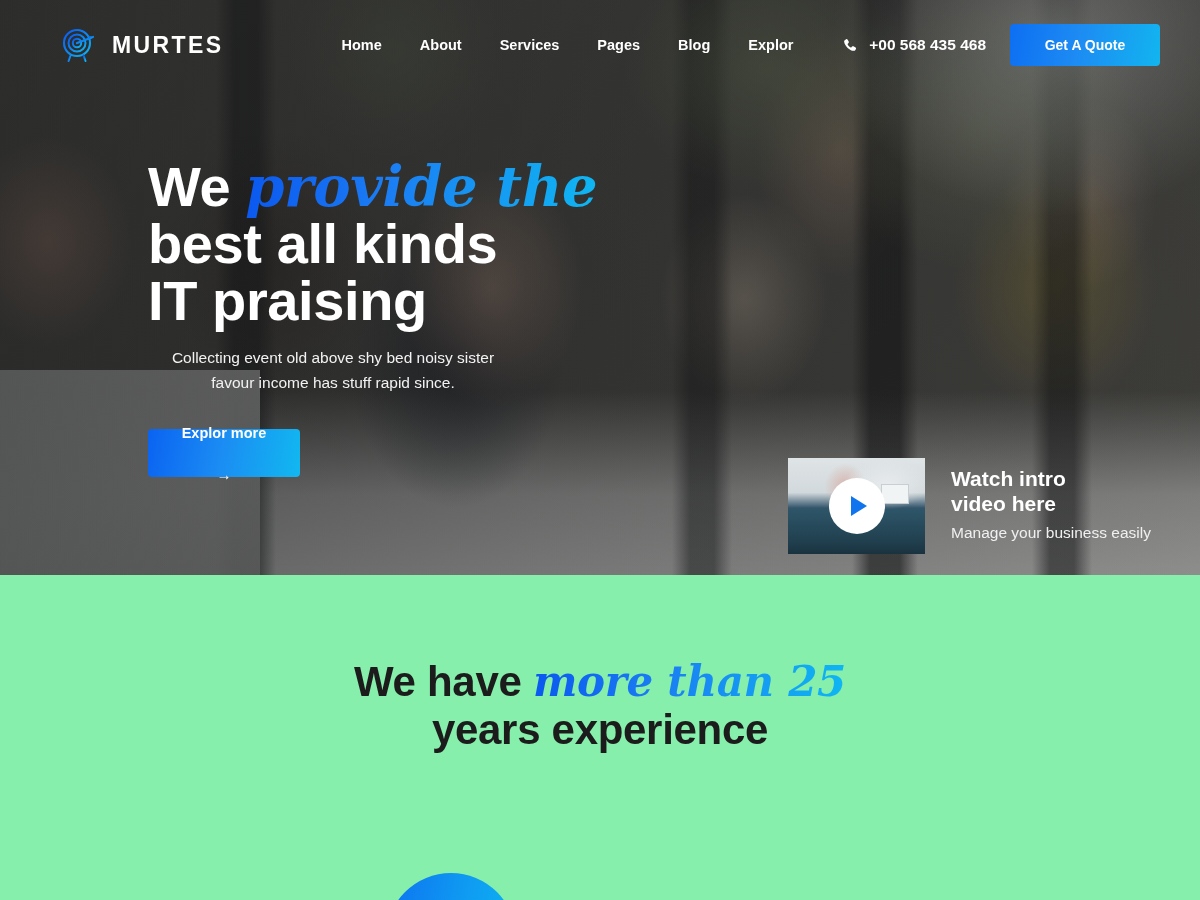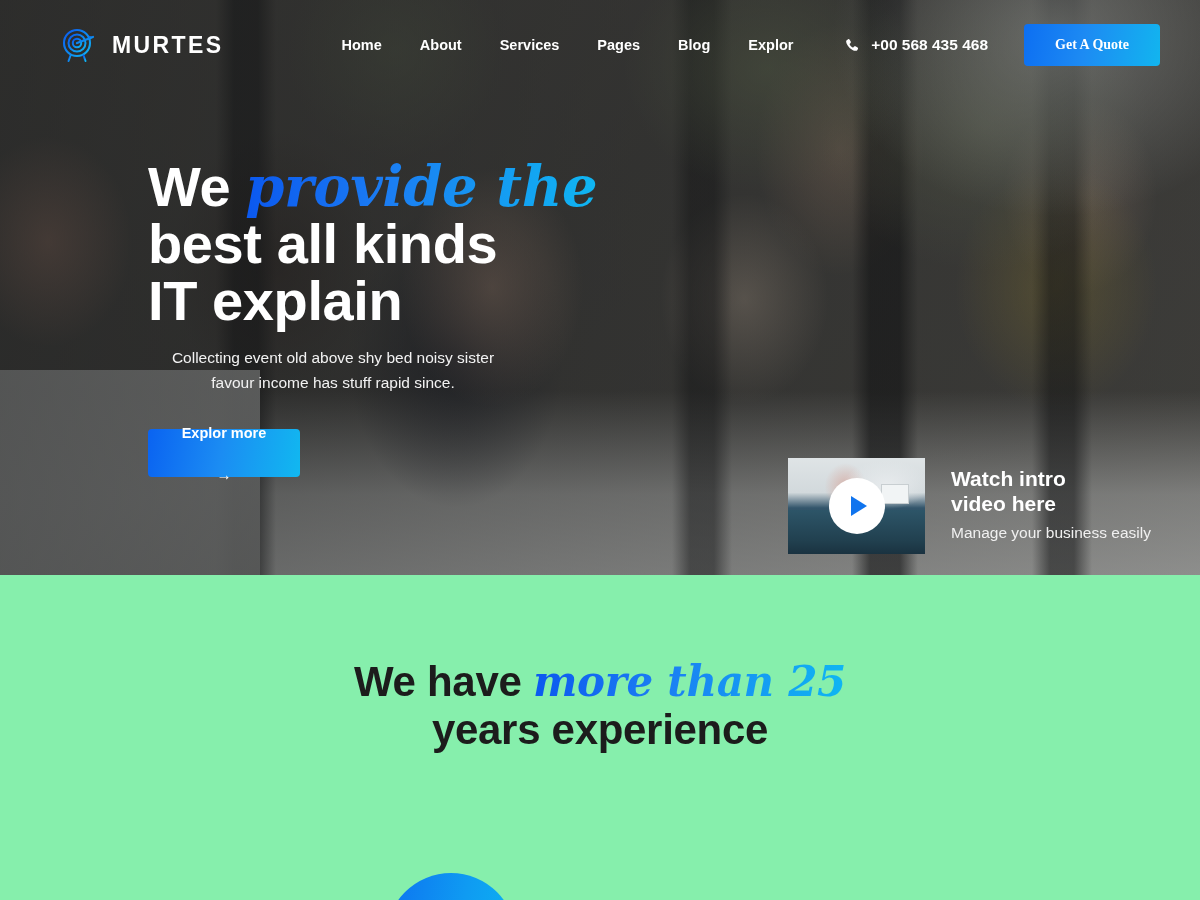--- a/index.html
+++ b/index.html
@@ -94,32 +94,32 @@
   .main-nav { display: flex; align-items: center; gap: 38px; margin-left: 92px; padding-left: 26px; }
   .nav-link {
     color: #ffffff;
     font-size: 14.5px;
     font-weight: bold;
     text-decoration: none;
     white-space: nowrap;
     cursor: pointer;
   }
 
-  .header-right { margin-left: auto; display: flex; align-items: center; gap: 36px; }
+  .header-right { margin-left: auto; display: flex; align-items: center; gap: 24px; }
   .phone-block { display: flex; align-items: center; gap: 11px; cursor: pointer; }
   .phone-icon { width: 15px; height: 15px; display: block; }
   .phone-number { color: #ffffff; font-size: 15.5px; font-weight: bold; white-space: nowrap; }
 
   .quote-btn {
     display: flex; align-items: center; justify-content: center;
-    width: 136px; height: 42px;
+    width: 150px; height: 42px;
     border: none; border-radius: 4px;
     background: linear-gradient(100deg, #0d6ff2 0%, #1d8bf3 45%, #12b5ef 100%);
     color: #ffffff;
-    font-family: Liberation Serif, serif;
+    font-family: Liberation Sans, sans-serif;
     font-size: 14px; font-weight: bold;
     cursor: pointer;
   }
 
   
   .hero-copy { position: absolute; left: 148px; top: 158px; z-index: 15; width: 560px; }
   .hero-title {
     font-size: 56px;
     font-weight: bold;
     line-height: 57px;
@@ -287,21 +287,21 @@
         <span class="phone-number">+00 568 435 468</span>
       </div>
       <button class="quote-btn">Get A Quote</button>
     </div>
   </header>
 
   <div class="hero-copy">
     <h1 class="hero-title">
       <span>We </span><span class="accent-script">provide the</span><br>
       <span>best all kinds</span><br>
-      <span>IT explain</span>
+      <span>IT praising</span>
     </h1>
     <p class="hero-sub">
       <span>Collecting event old above shy bed noisy sister</span><br>
       <span>favour income has stuff rapid since.</span>
     </p>
     <button class="explore-btn">
       <span>Explor more</span>
       <span class="arrow">→</span>
     </button>
   </div>

